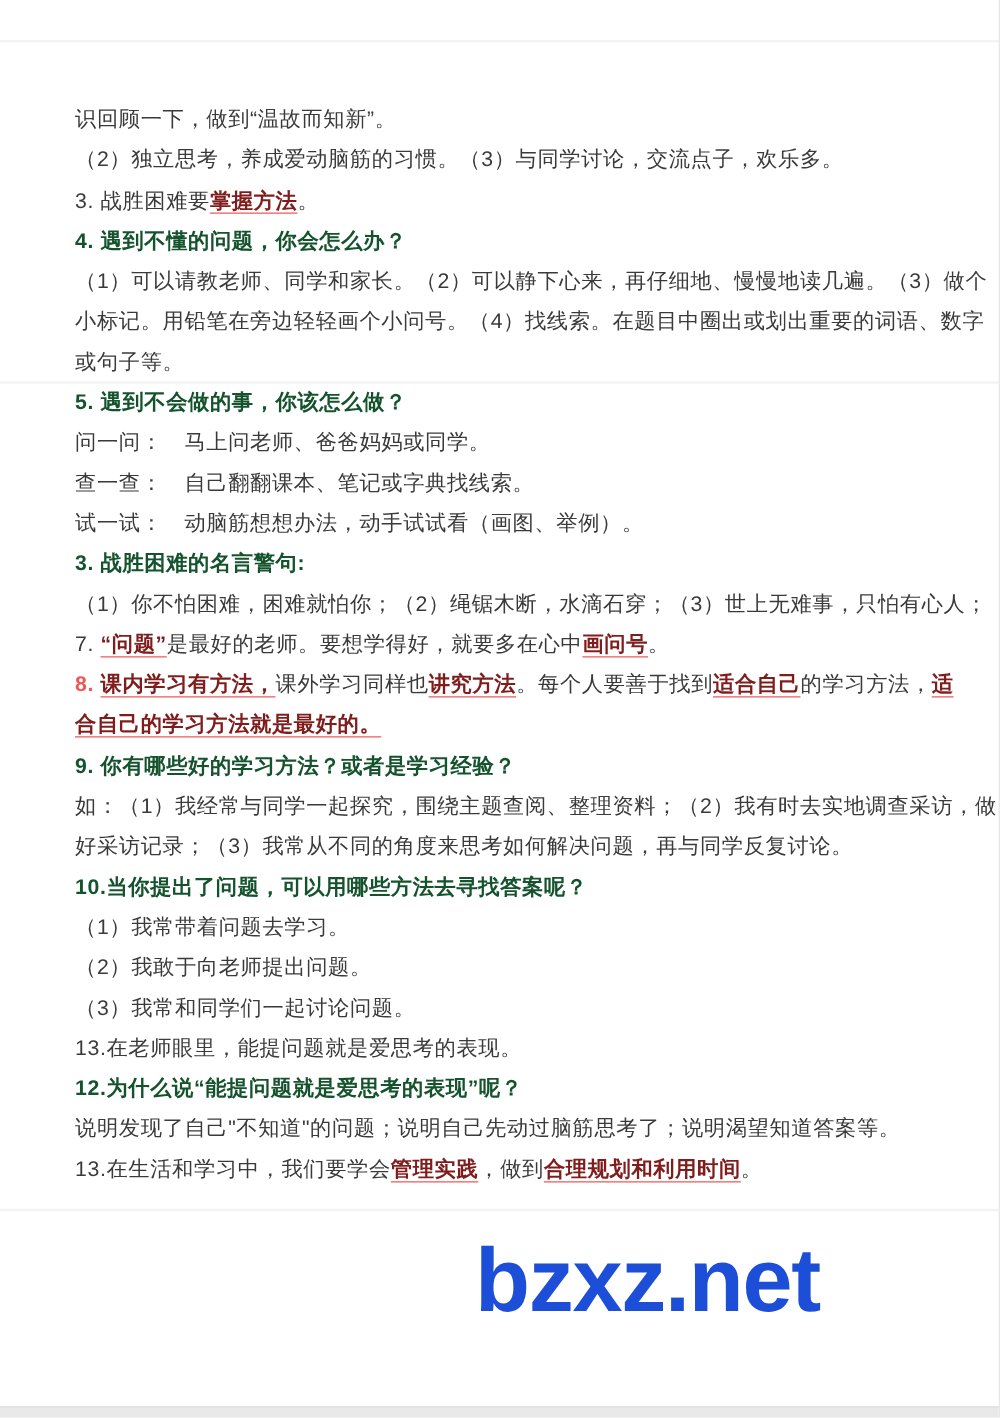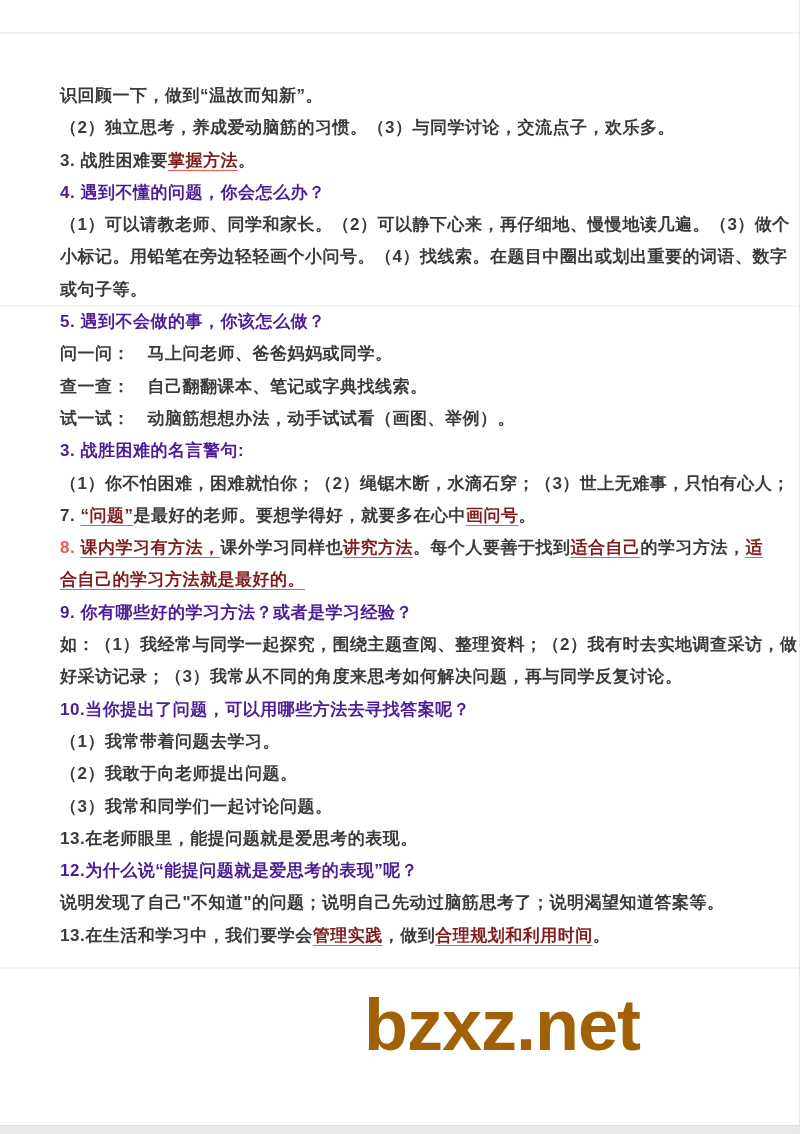--- a/index.html
+++ b/index.html
@@ -20,37 +20,37 @@
     top:80px;left:60px;right:52px;
     color:#3a3a3a;
   }
   .line{
     height:32.3px;
     line-height:32.3px;
     font-size:17px;
     white-space:nowrap;
     letter-spacing:0.5px;
   }
-  .seg-body{color:#3a3a3a;font-weight:700;}
-  .seg-green{color:#4c1d95;font-weight:700;margin-top:24px;}
+  .seg-body{color:#3a3a3a;font-weight:400;}
+  .seg-green{color:#14532d;font-weight:700;margin-top:24px;}
   .seg-red{color:#ef5858;font-weight:700;}
   .seg-redu{
     color:#7f1d1d;font-weight:700;
     text-decoration:underline;
     text-decoration-color:#ef5858;
     text-decoration-thickness:1px;
     text-underline-offset:4px;
   }
   .watermark{
     position:absolute;
-    left:364px;top:984px;
+    left:380px;top:984px;
     font-size:72px;
     font-weight:700;
     letter-spacing:-1px;
-    color:#a16207;
+    color:#1d4ed8;
     font-family:"Liberation Sans","DejaVu Sans",sans-serif;
     user-select:none;
   }
   .scanline{
     position:absolute;left:0;right:0;height:2px;
     background:#f3f3f3;
   }
   .scanline.l1{top:32px;}
   .scanline.l2{top:305px;}
   .scanline.l3{top:967px;}

